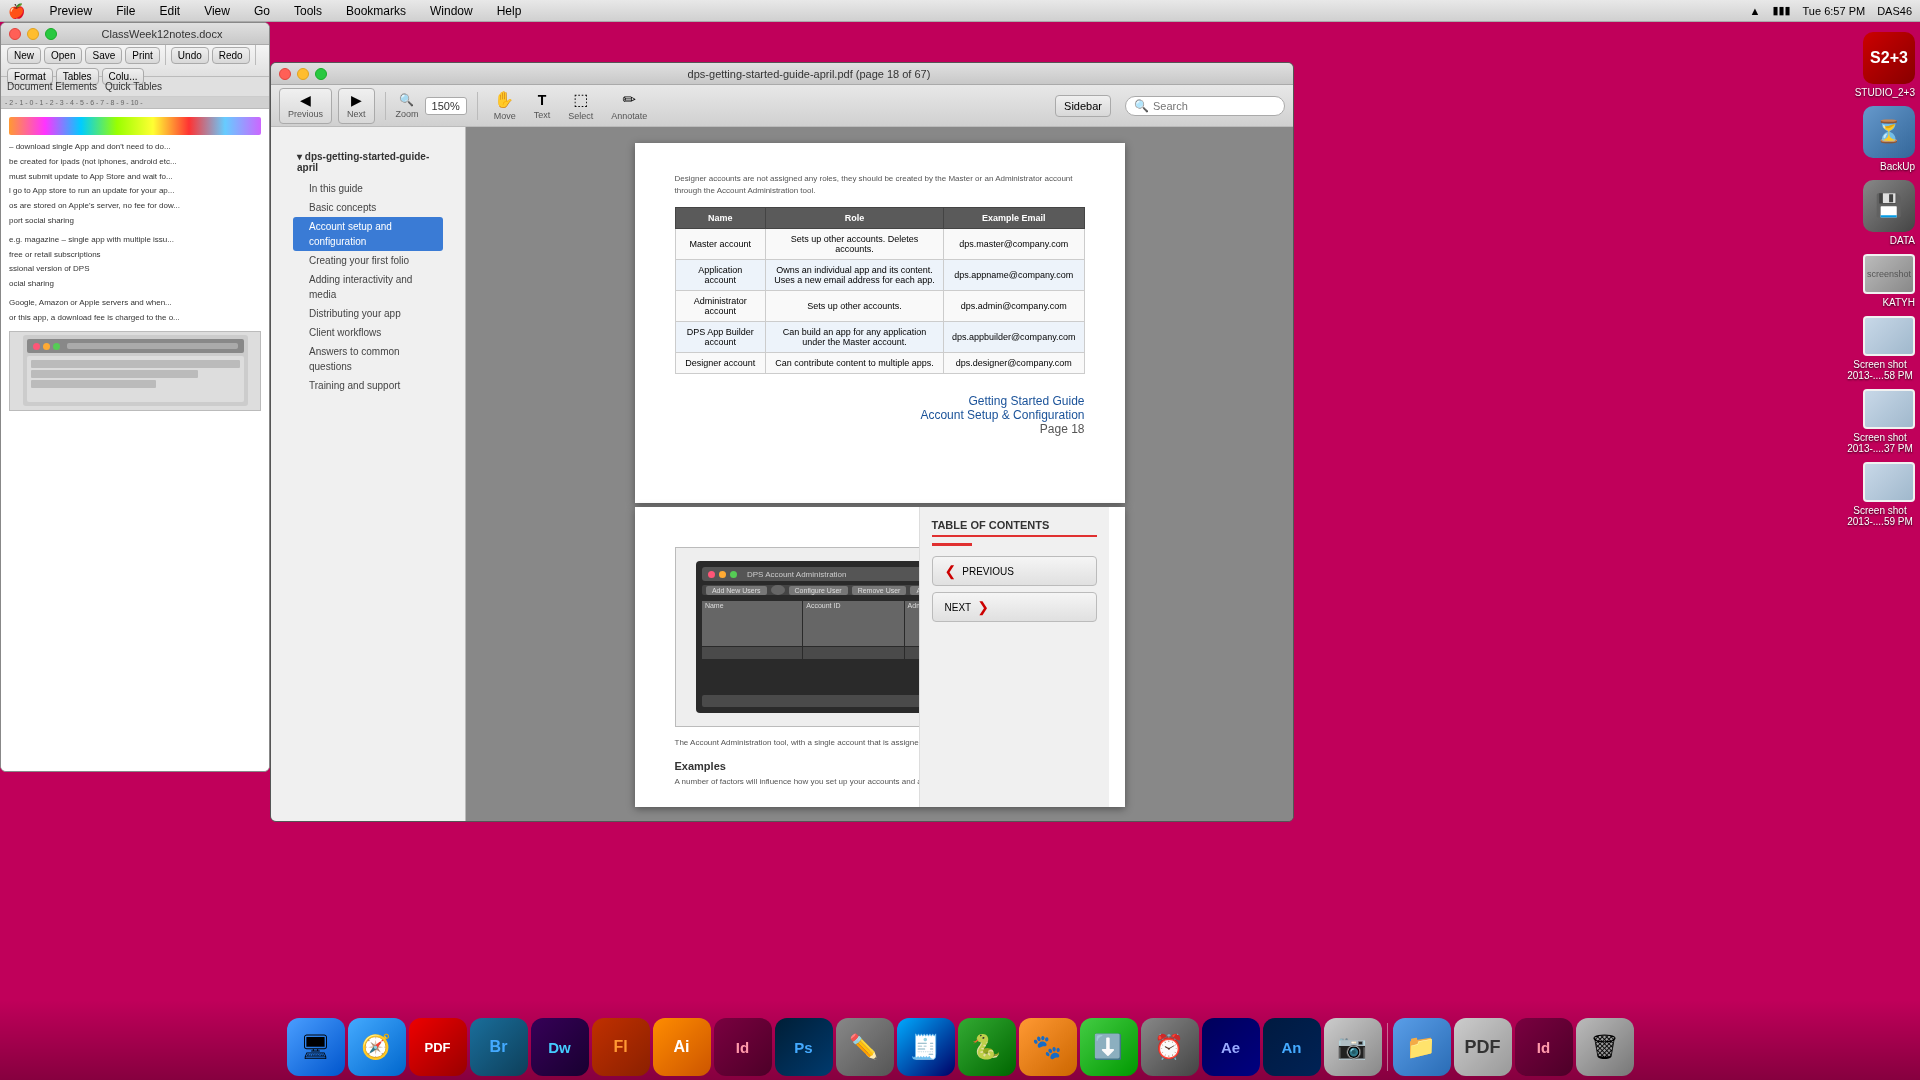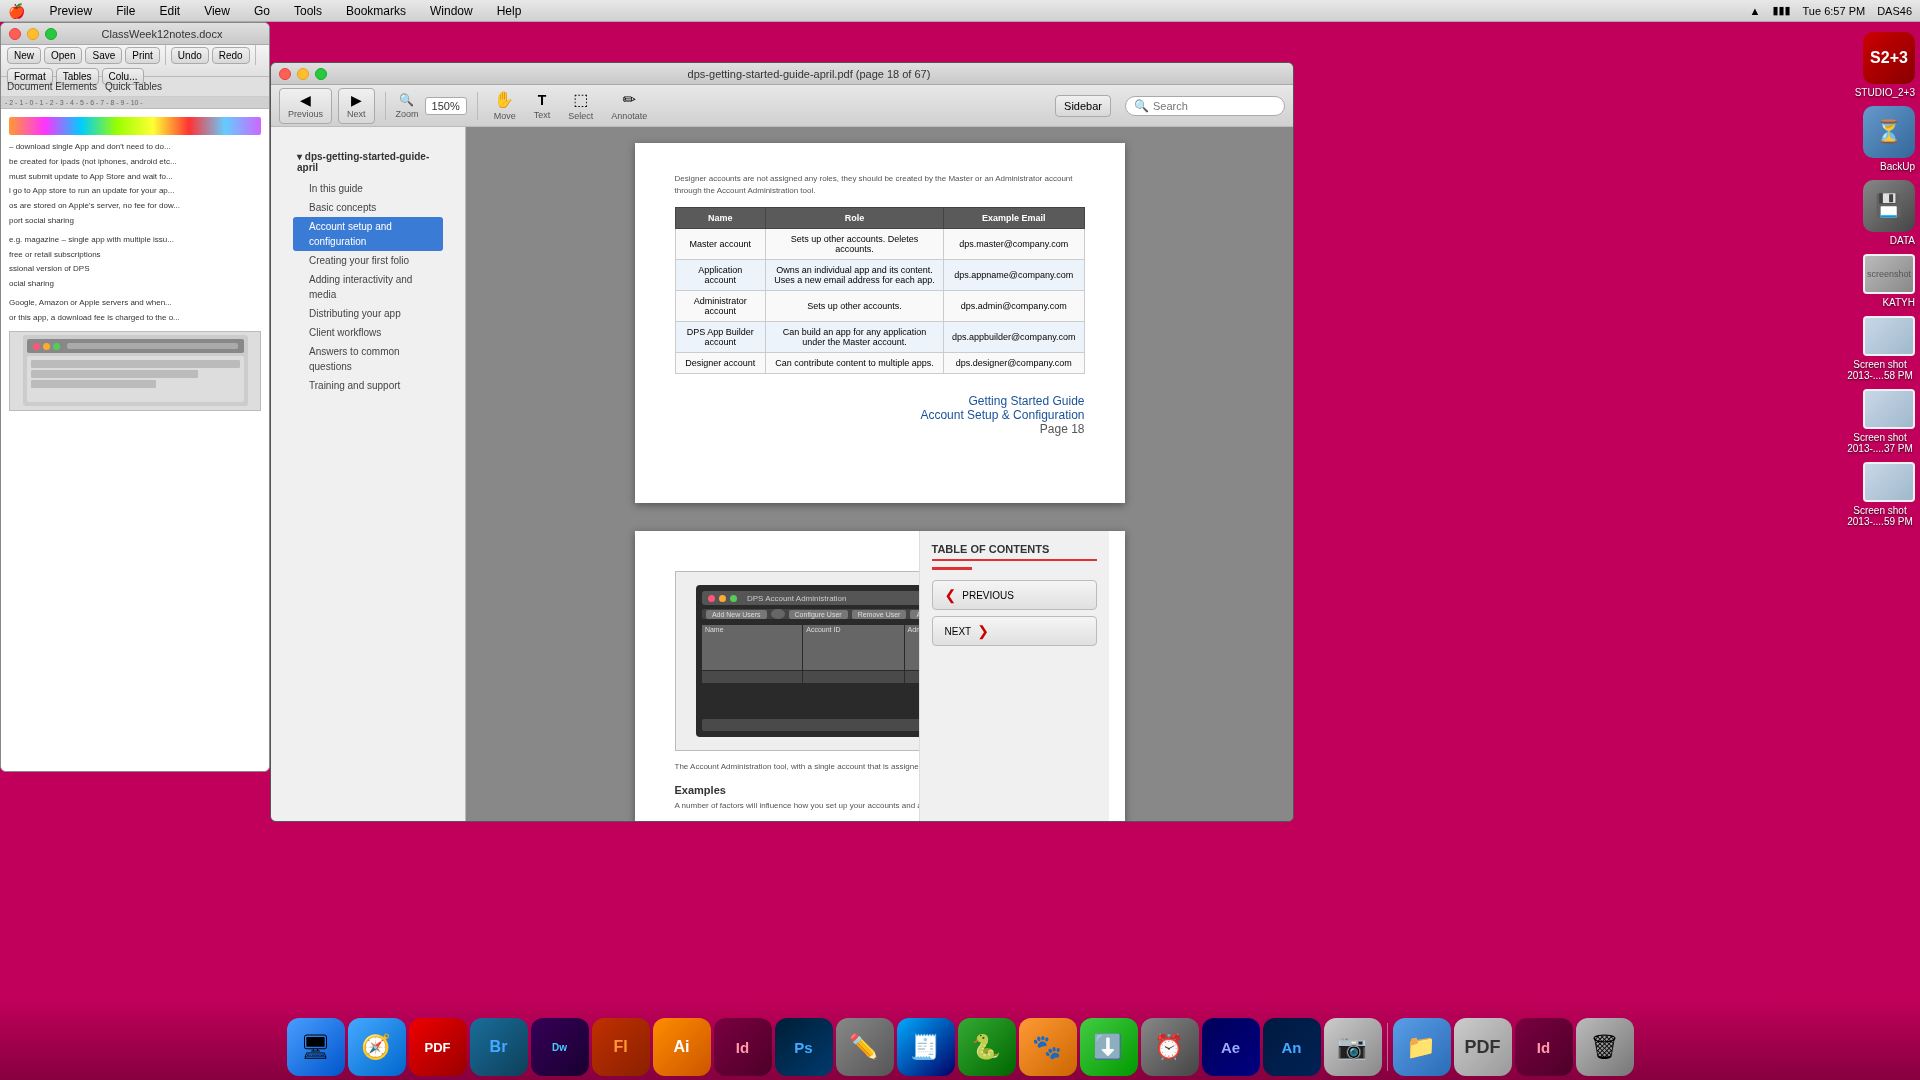--- a/index.html
+++ b/index.html
@@ -577,21 +577,21 @@
         <div class="pdf-nav-item sub">Basic concepts</div>
         <div class="pdf-nav-item sub active">Account setup and configuration</div>
         <div class="pdf-nav-item sub">Creating your first folio</div>
         <div class="pdf-nav-item sub">Adding interactivity and media</div>
         <div class="pdf-nav-item sub">Distributing your app</div>
         <div class="pdf-nav-item sub">Client workflows</div>
         <div class="pdf-nav-item sub">Answers to common questions</div>
         <div class="pdf-nav-item sub">Training and support</div>
       </div>
 
-      <div id="pdf-pages" style="flex:1;overflow-y:auto;padding:16px;background:#888;display:flex;flex-direction:column;gap:28px;align-items:center;">
+      <div id="pdf-pages" style="flex:1;overflow-y:auto;padding:16px;background:#888;display:flex;flex-direction:column;gap:4px;align-items:center;">
 
         <div class="pdf-page" style="width:490px;background:white;box-shadow:0 2px 8px rgba(0,0,0,0.4);padding:30px 40px;min-height:360px;">
           <p class="page-small-text">Designer accounts are not assigned any roles, they should be created by the Master or an Administrator account through the Account Administration tool.</p>
 
           <table class="pdf-table">
             <thead>
               <tr>
                 <th>Name</th>
                 <th>Role</th>
                 <th>Example Email</th>
@@ -742,21 +742,21 @@
       <span class="icon-label">Screen shot 2013-....59 PM</span>
     </div>
   </div>
 
   <div id="dock" style="position:absolute;bottom:0;left:0;right:0;height:80px;display:flex;align-items:flex-end;justify-content:center;padding-bottom:4px;gap:3px;background:linear-gradient(to top,rgba(0,0,0,0.3),transparent);z-index:200;">
 
     <div class="dock-item di-finder" style="width:58px;height:58px;border-radius:12px;display:flex;align-items:center;justify-content:center;background:linear-gradient(135deg,#4a9eff,#0055cc);font-size:24px;">🖥</div>
     <div class="dock-item di-safari" style="width:58px;height:58px;border-radius:12px;display:flex;align-items:center;justify-content:center;background:linear-gradient(135deg,#4af,#06c);font-size:24px;">🧭</div>
     <div class="dock-item" style="width:58px;height:58px;border-radius:12px;display:flex;align-items:center;justify-content:center;background:linear-gradient(135deg,#e00,#900);color:white;font-weight:700;font-size:13px;">PDF</div>
     <div class="dock-item" style="width:58px;height:58px;border-radius:12px;display:flex;align-items:center;justify-content:center;background:linear-gradient(135deg,#1a6e9b,#0d3f5a);color:#4af;font-weight:700;font-size:16px;">Br</div>
-    <div class="dock-item" style="width:58px;height:58px;border-radius:12px;display:flex;align-items:center;justify-content:center;background:linear-gradient(135deg,#360057,#180030);color:#4cf;font-weight:700;font-size:10px;">Dw</div>
+    <div class="dock-item" style="width:58px;height:58px;border-radius:12px;display:flex;align-items:center;justify-content:center;background:linear-gradient(135deg,#360057,#180030);color:#4cf;font-weight:700;font-size:15px;">Dw</div>
     <div class="dock-item" style="width:58px;height:58px;border-radius:12px;display:flex;align-items:center;justify-content:center;background:linear-gradient(135deg,#c03000,#8b2000);color:#f93;font-weight:700;font-size:16px;">Fl</div>
     <div class="dock-item" style="width:58px;height:58px;border-radius:12px;display:flex;align-items:center;justify-content:center;background:linear-gradient(135deg,#ff8c00,#cc5500);color:#fff;font-weight:700;font-size:16px;">Ai</div>
     <div class="dock-item" style="width:58px;height:58px;border-radius:12px;display:flex;align-items:center;justify-content:center;background:linear-gradient(135deg,#7a0040,#4d0028);color:#f9a;font-weight:700;font-size:15px;">Id</div>
     <div class="dock-item" style="width:58px;height:58px;border-radius:12px;display:flex;align-items:center;justify-content:center;background:linear-gradient(135deg,#001e36,#003a6e);color:#4af;font-weight:700;font-size:15px;">Ps</div>
     <div class="dock-item" style="width:58px;height:58px;border-radius:12px;display:flex;align-items:center;justify-content:center;background:linear-gradient(135deg,#888,#555);font-size:24px;">✏️</div>
     <div class="dock-item" style="width:58px;height:58px;border-radius:12px;display:flex;align-items:center;justify-content:center;background:linear-gradient(135deg,#0af,#006);font-size:24px;">🧾</div>
     <div class="dock-item" style="width:58px;height:58px;border-radius:12px;display:flex;align-items:center;justify-content:center;background:linear-gradient(135deg,#3a3,#060);font-size:24px;">🐍</div>
     <div class="dock-item" style="width:58px;height:58px;border-radius:12px;display:flex;align-items:center;justify-content:center;background:linear-gradient(135deg,#f93,#c60);font-size:24px;">🐾</div>
     <div class="dock-item" style="width:58px;height:58px;border-radius:12px;display:flex;align-items:center;justify-content:center;background:linear-gradient(135deg,#4c4,#090);font-size:24px;">⬇️</div>
     <div class="dock-item" style="width:58px;height:58px;border-radius:12px;display:flex;align-items:center;justify-content:center;background:linear-gradient(135deg,#888,#444);font-size:24px;">⏰</div>

